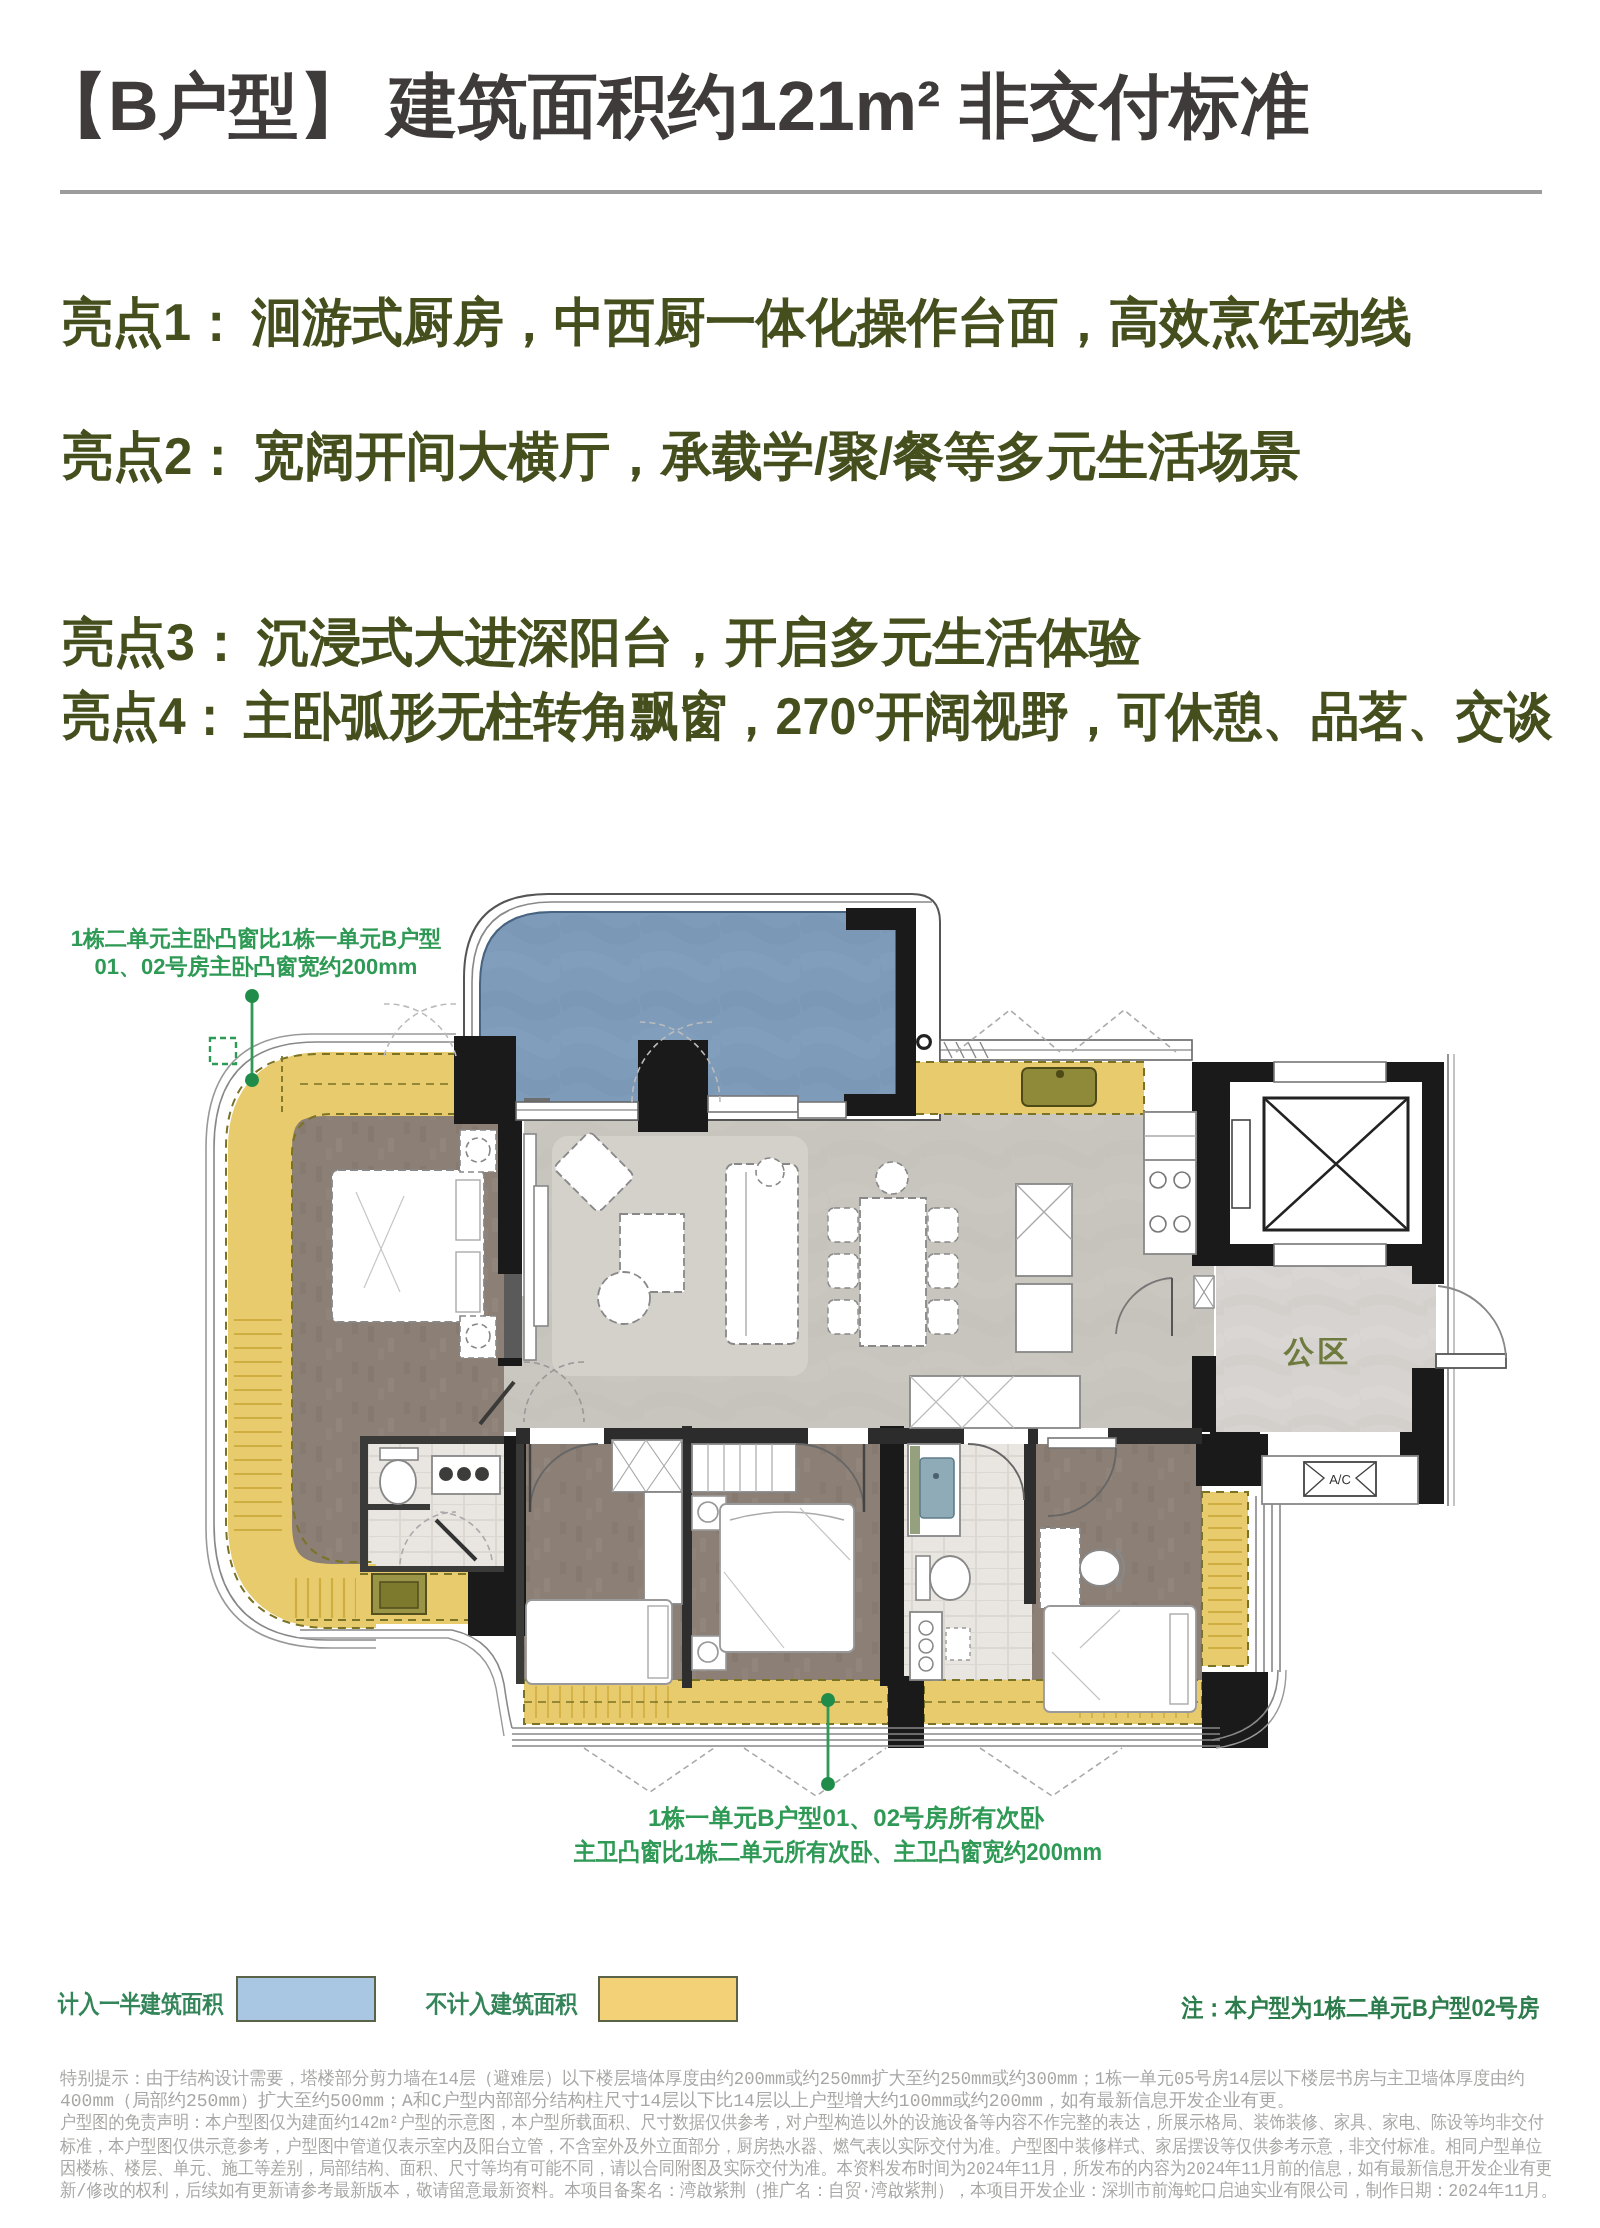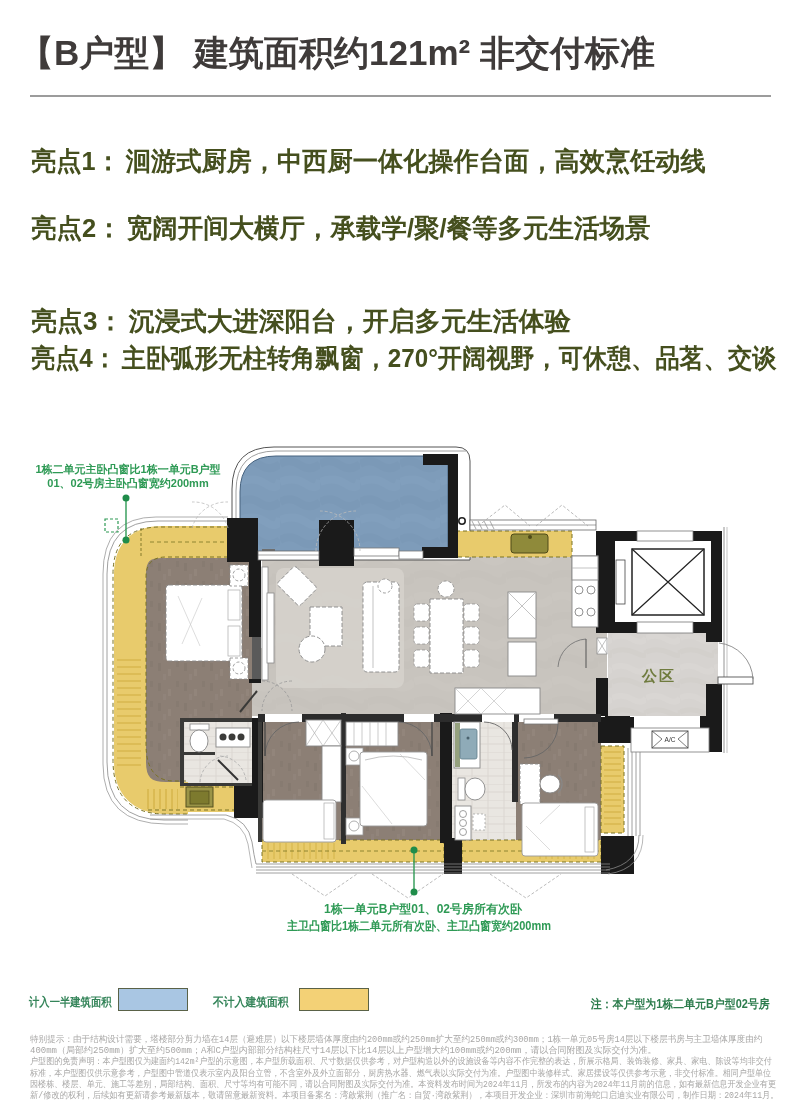--- a/index.html
+++ b/index.html
@@ -395,18 +395,18 @@
 <div class="abs" style="left:118px;top:988px;width:68px;height:21px;background:#a9c6e3;border:1.5px solid #5a6247;"></div>
 
 <div class="abs" style="left:213px;top:994px;font-size:12px;font-weight:bold;color:#35855a;transform-origin:0 0;transform:scaleX(0.9);white-space:nowrap;">不计入建筑面积</div>
 
 <div class="abs" style="left:299px;top:988px;width:68px;height:21px;background:#f3d176;border:1.5px solid #5a6247;"></div>
 
 <div class="abs" style="right:30px;top:996px;font-size:12px;font-weight:bold;color:#2c7c4c;transform-origin:100% 0;transform:scaleX(0.91);white-space:nowrap;">注：本户型为1栋二单元B户型02号房</div>
 
 <div class="abs" style="left:30px;top:1035px;width:741px;font-size:9px;color:#a8a7a6;line-height:11.2px;white-space:nowrap;font-family:Liberation Mono, monospace;">
 <div style="transform-origin:0 0;transform:scaleX(0.955);">特别提示：由于结构设计需要，塔楼部分剪力墙在14层（避难层）以下楼层墙体厚度由约200mm或约250mm扩大至约250mm或约300mm；1栋一单元05号房14层以下楼层书房与主卫墙体厚度由约</div>
-<div>400mm（局部约250mm）扩大至约500mm；A和C户型内部部分结构柱尺寸14层以下比14层以上户型增大约100mm或约200mm，请以合同附图及实际交付为准。</div>
+<div>400mm（局部约250mm）扩大至约500mm；A和C户型内部部分结构柱尺寸14层以下比14层以上户型增大约100mm或约200mm，如有最新信息开发企业有更。</div>
 <div style="transform-origin:0 0;transform:scaleX(0.896);">户型图的免责声明：本户型图仅为建面约142m²户型的示意图，本户型所载面积、尺寸数据仅供参考，对户型构造以外的设施设备等内容不作完整的表达，所展示格局、装饰装修、家具、家电、陈设等均非交付</div>
 <div style="transform-origin:0 0;transform:scaleX(0.895);">标准，本户型图仅供示意参考，户型图中管道仅表示室内及阳台立管，不含室外及外立面部分，厨房热水器、燃气表以实际交付为准。户型图中装修样式、家居摆设等仅供参考示意，非交付标准。相同户型单位</div>
 <div style="transform-origin:0 0;transform:scaleX(0.899);">因楼栋、楼层、单元、施工等差别，局部结构、面积、尺寸等均有可能不同，请以合同附图及实际交付为准。本资料发布时间为2024年11月，所发布的内容为2024年11月前的信息，如有最新信息开发企业有更</div>
 <div style="transform-origin:0 0;transform:scaleX(0.916);">新/修改的权利，后续如有更新请参考最新版本，敬请留意最新资料。本项目备案名：湾啟紫荆（推广名：自贸·湾啟紫荆），本项目开发企业：深圳市前海蛇口启迪实业有限公司，制作日期：2024年11月。</div>
 </div>
 
 </body></html>

